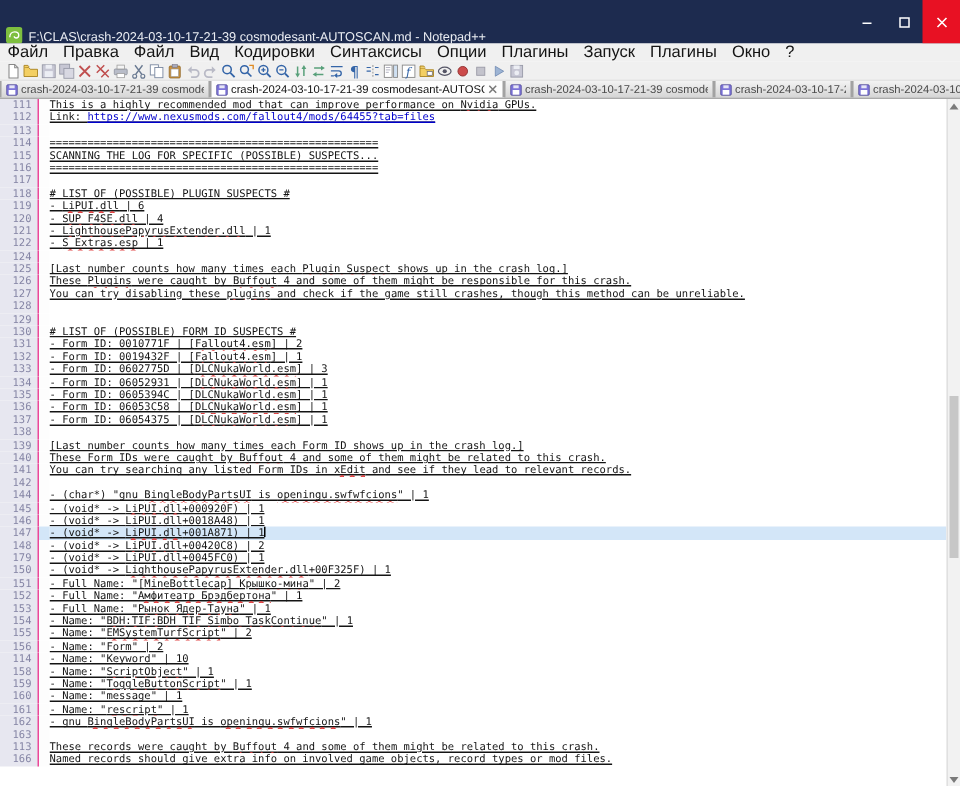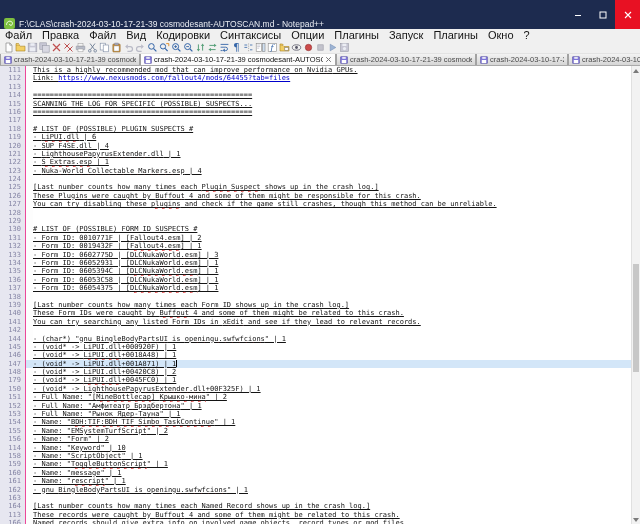--- a/index.html
+++ b/index.html
@@ -425,25 +425,20 @@
           <span class="num">121</span>
           <span class="fold"></span>
           <span class="txt">- <span class="sp">LighthousePapyrusExtender.dll</span> | 1</span>
         </div>
         <div class="row">
           <span class="num">122</span>
           <span class="fold"></span>
           <span class="txt">- <span class="sp">S_Extras.esp</span> | 1</span>
         </div>
         <div class="row">
-          <span class="num">123</span>
-          <span class="fold"></span>
-          <span class="txt">- <span class="sp">Nuka-World Collectable Markers.esp</span> | 4</span>
-        </div>
-        <div class="row">
           <span class="num">124</span>
           <span class="fold"></span>
           <span class="txt"></span>
         </div>
         <div class="row">
           <span class="num">125</span>
           <span class="fold"></span>
           <span class="txt">[Last number counts how many times each <span class="sp">Plugin Suspect</span> shows up in the crash log.]</span>
         </div>
         <div class="row">
@@ -623,25 +618,20 @@
         </div>
         <div class="row">
           <span class="num">162</span>
           <span class="fold"></span>
           <span class="txt">- gnu <span class="sp">BingleBodyPartsUI</span> is <span class="sp">openingu.swfwfcions</span>" | 1</span>
         </div>
         <div class="row">
           <span class="num">163</span>
           <span class="fold"></span>
           <span class="txt"></span>
-        </div>
-        <div class="row">
-          <span class="num">164</span>
-          <span class="fold"></span>
-          <span class="txt">[Last number counts how many times each Named Record shows up in the crash log.]</span>
         </div>
         <div class="row">
           <span class="num">113</span>
           <span class="fold"></span>
           <span class="txt">These records were caught by <span class="sp">Buffout</span> 4 and some of them might be related to this crash.</span>
         </div>
         <div class="row">
           <span class="num">166</span>
           <span class="fold"></span>
           <span class="txt">Named records should give extra info on involved game objects, record types or mod files.</span>

